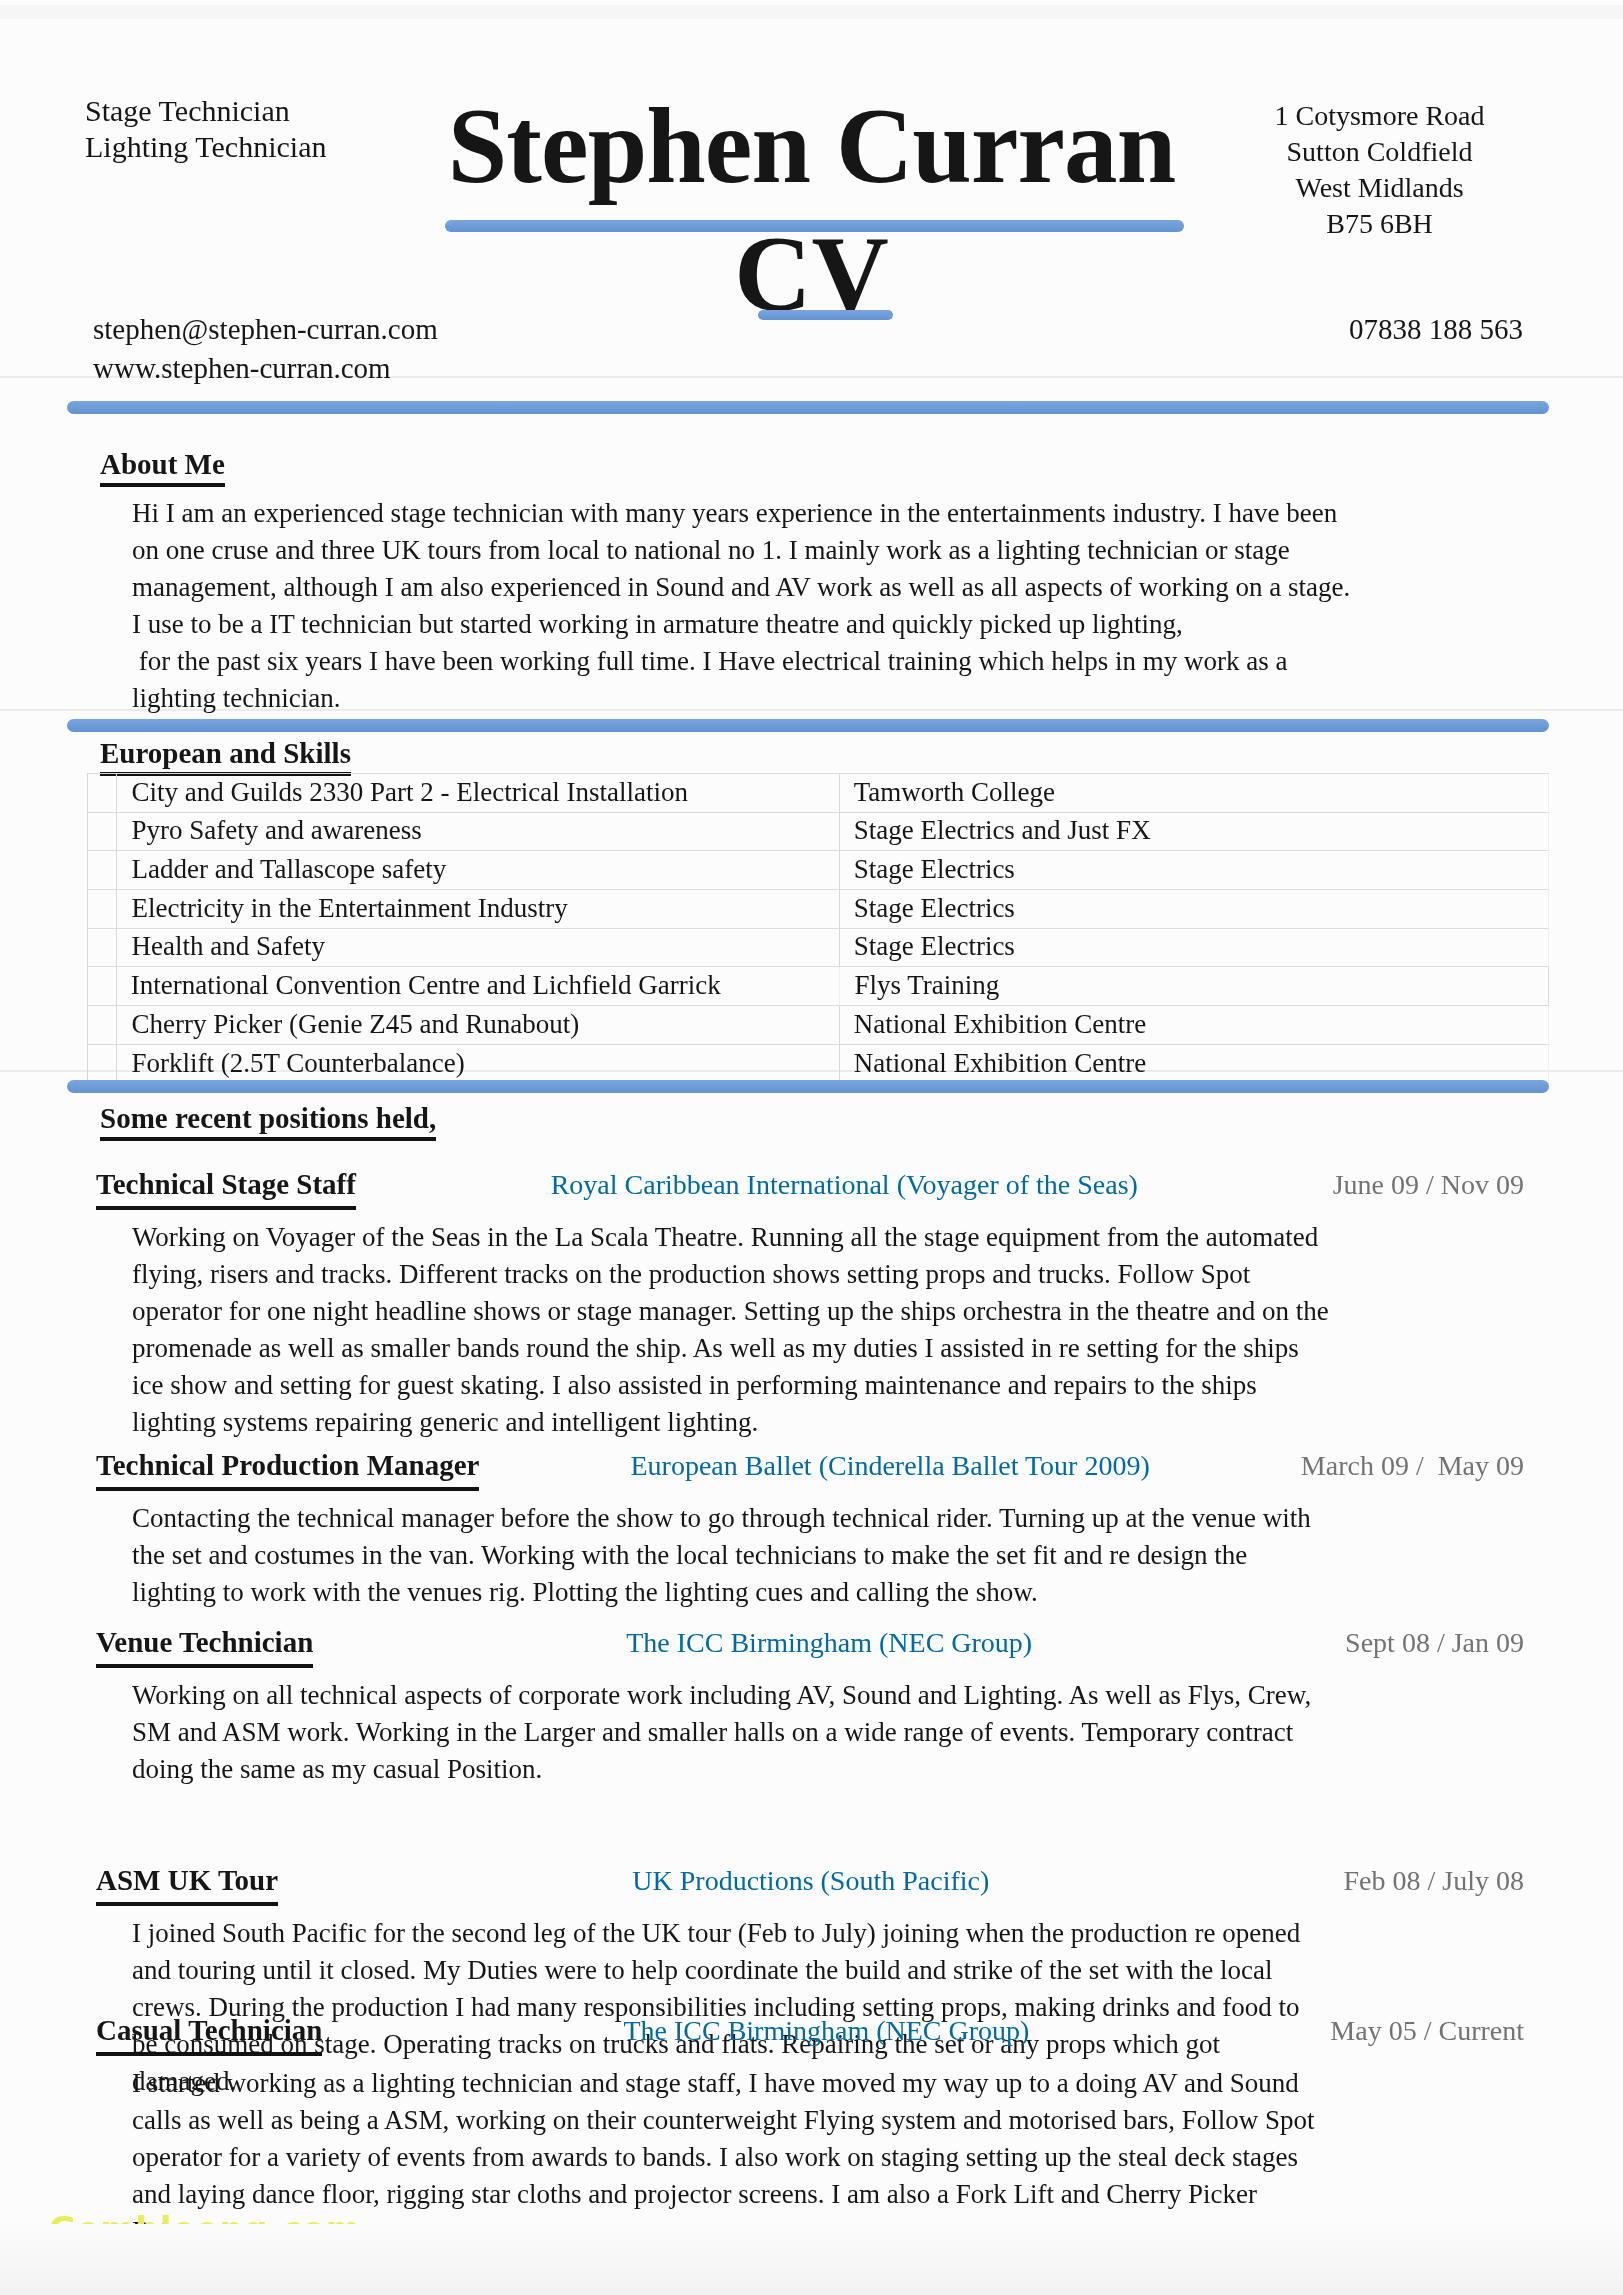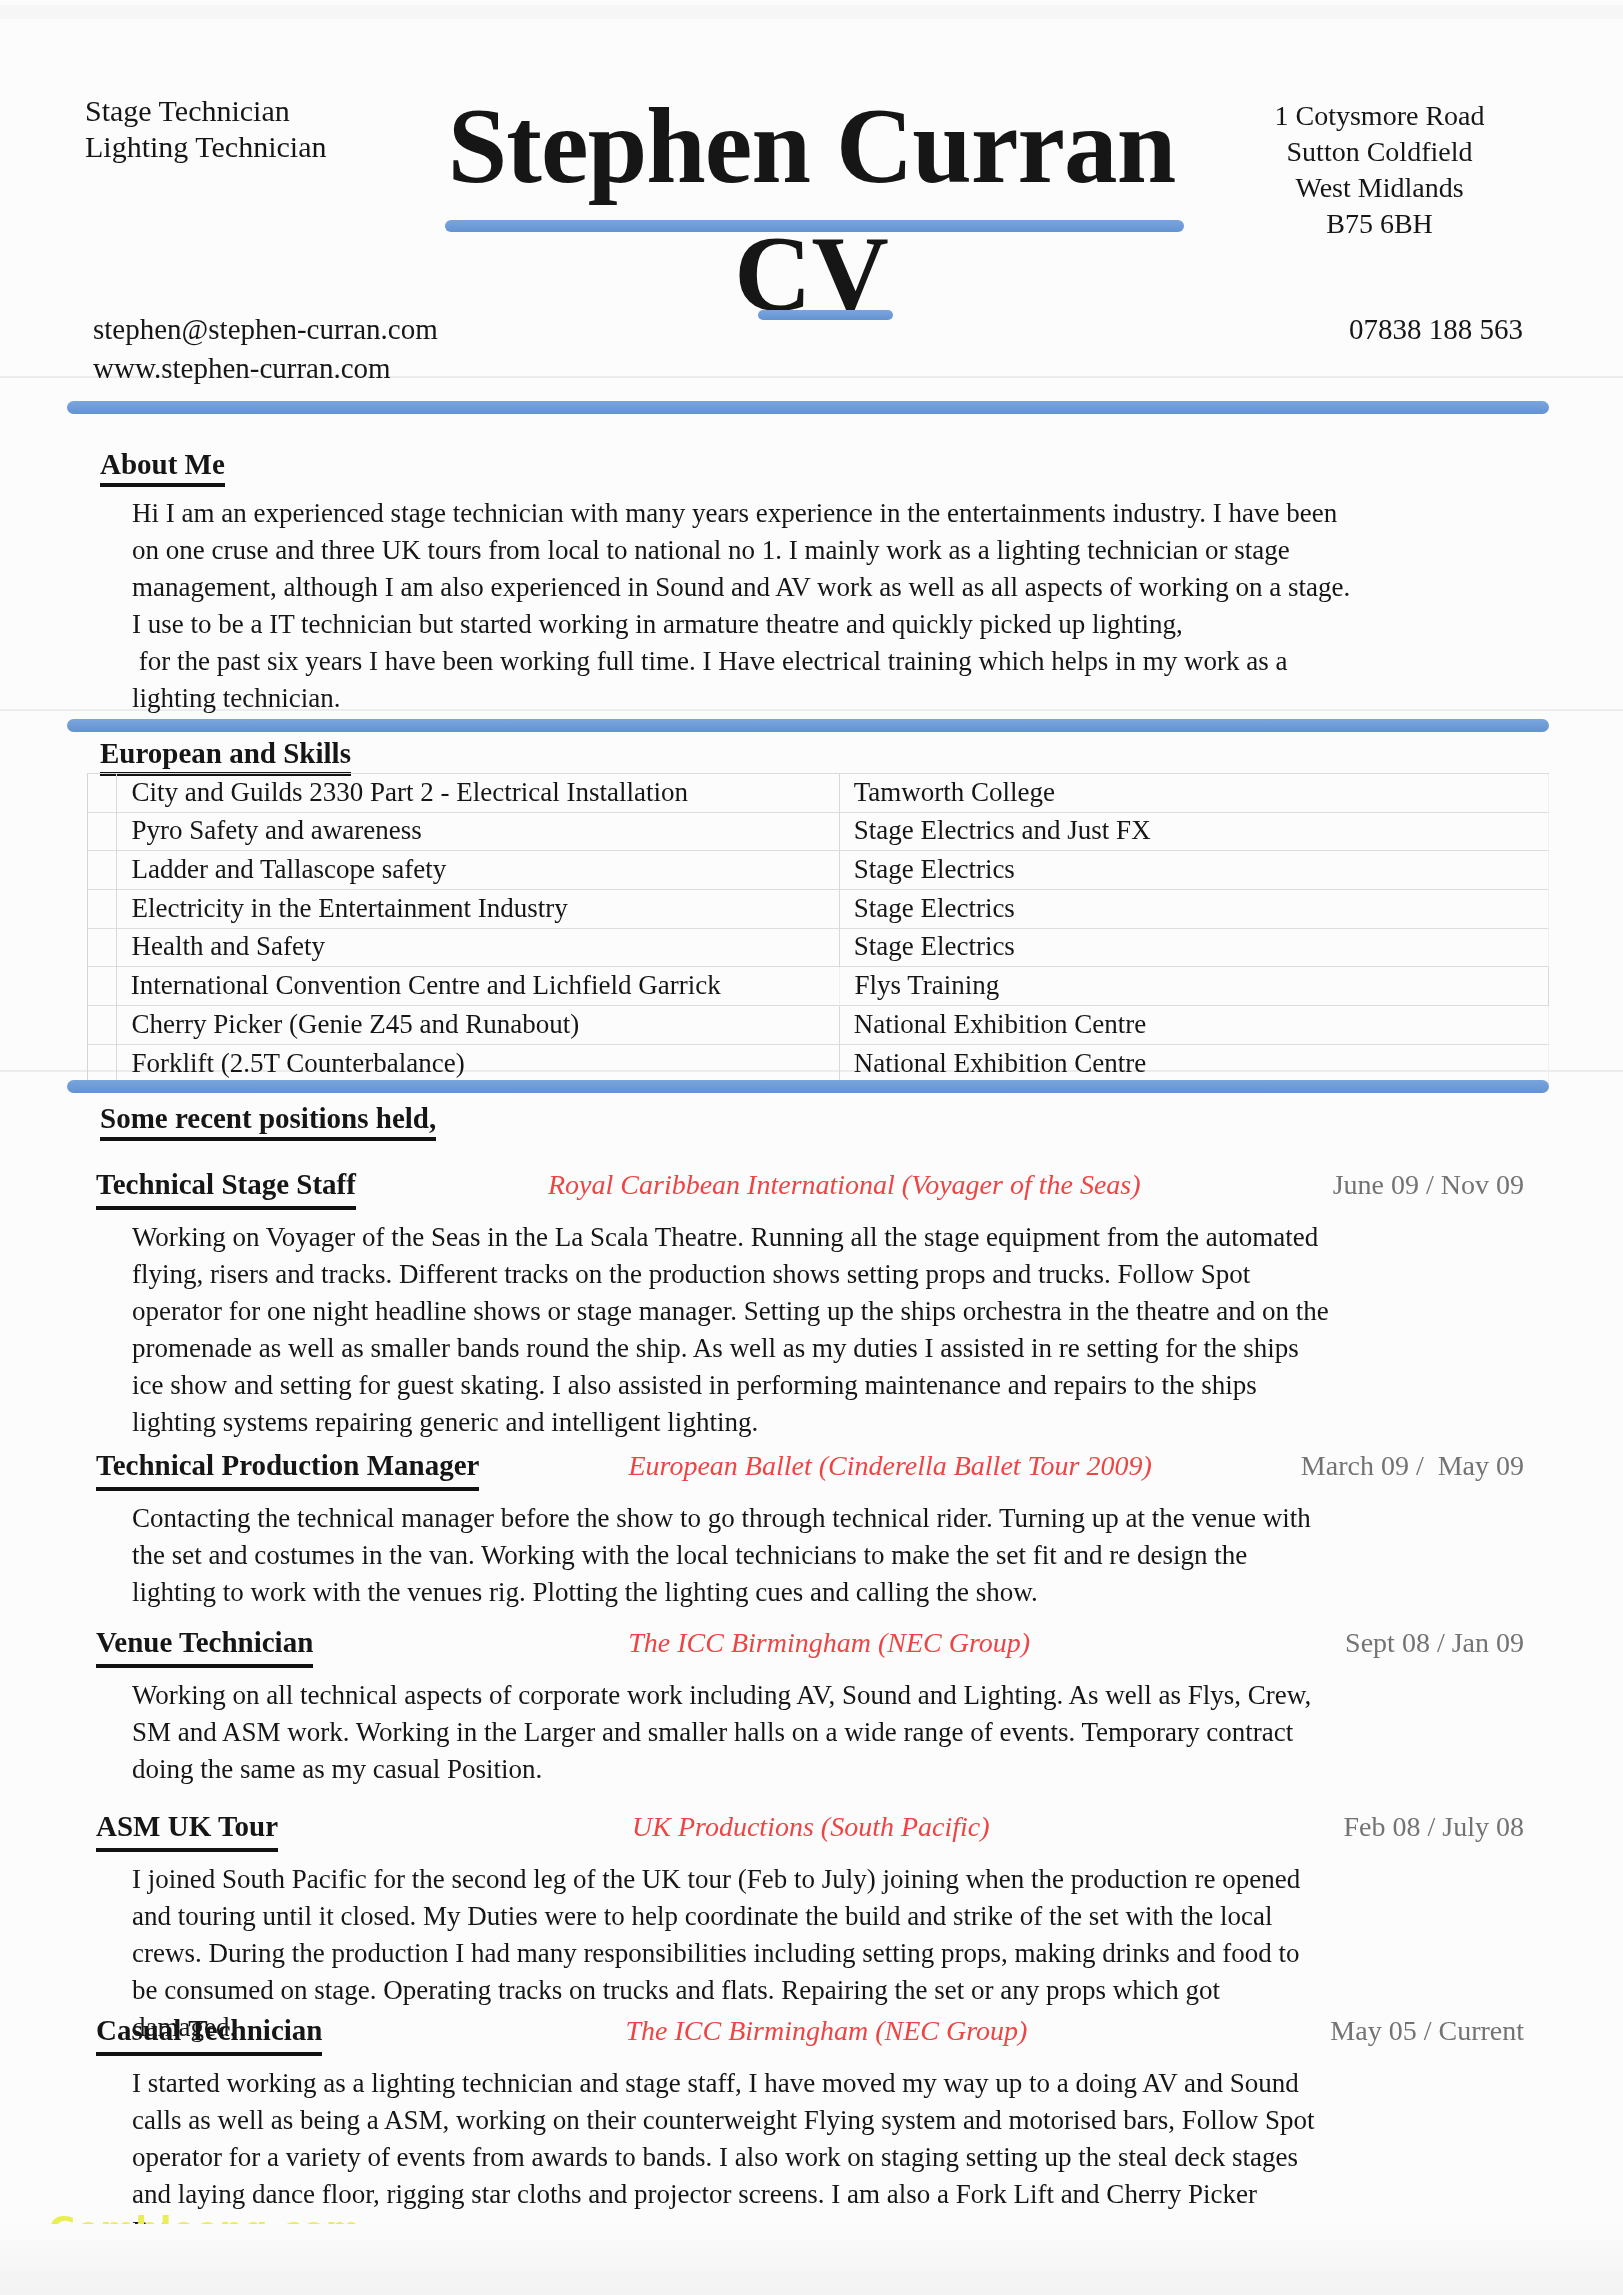--- a/index.html
+++ b/index.html
@@ -45,21 +45,21 @@
     padding-top:2.7px;overflow:hidden;white-space:nowrap;
   }
   .skills-table .cell.spacer{border-right:0.9px solid #d8d8d8;}
   .skills-table .cell.skill{padding-left:15px;}
   .skills-table .cell.provider{padding-left:14.2px;border-right:0.9px solid #f0f0f0;}
 
   
   .entry{position:absolute;left:96px;width:1428px;}
   .entry-head{display:flex;align-items:baseline;}
   .entry-title{font-size:29px;font-weight:bold;border-bottom:4.5px solid #121212;padding-bottom:5px;white-space:nowrap;}
-  .entry-company{flex:1;text-align:center;font-size:28px;color:#ef4444;white-space:nowrap;font-style:italic;}
+  .entry-company{flex:1;text-align:center;font-size:28px;color:#0369a1;white-space:nowrap;}
   .entry-dates{font-size:28px;color:#737373;white-space:pre;}
   .entry-desc{margin:9px 0 0 36px;width:1197px;font-size:27px;line-height:37px;font-family:Liberation Serif, serif;}
 
   .watermark{position:absolute;left:49px;top:2210px;font-family:"DejaVu Sans","Liberation Sans",sans-serif;font-weight:bold;font-size:33px;letter-spacing:0.9px;}
 </style>
 </head>
 <body>
 
 <div class="page">
 
@@ -158,21 +158,21 @@
 
   <section class="entry" style="top:1626px">
     <div class="entry-head">
       <span class="entry-title">Venue Technician</span>
       <span class="entry-company">The ICC Birmingham (NEC Group)</span>
       <span class="entry-dates">Sept 08 / Jan 09</span>
     </div>
     <p class="entry-desc">Working on all technical aspects of corporate work including AV, Sound and Lighting. As well as Flys, Crew, SM and ASM work. Working in the Larger and smaller halls on a wide range of events. Temporary contract doing the same as my casual Position.</p>
   </section>
 
-  <section class="entry" style="top:1810px">
+  <section class="entry" style="top:1864px">
     <div class="entry-head">
       <span class="entry-title">ASM UK Tour</span>
       <span class="entry-company">UK Productions (South Pacific)</span>
       <span class="entry-dates">Feb 08 / July 08</span>
     </div>
     <p class="entry-desc">I joined South Pacific for the second leg of the UK tour (Feb to July) joining when the production re opened and touring until it closed. My Duties were to help coordinate the build and strike of the set with the local crews. During the production I had many responsibilities including setting props, making drinks and food to be consumed on stage. Operating tracks on trucks and flats. Repairing the set or any props which got damaged.</p>
   </section>
 
   <section class="entry" style="top:2014px">
     <div class="entry-head">

